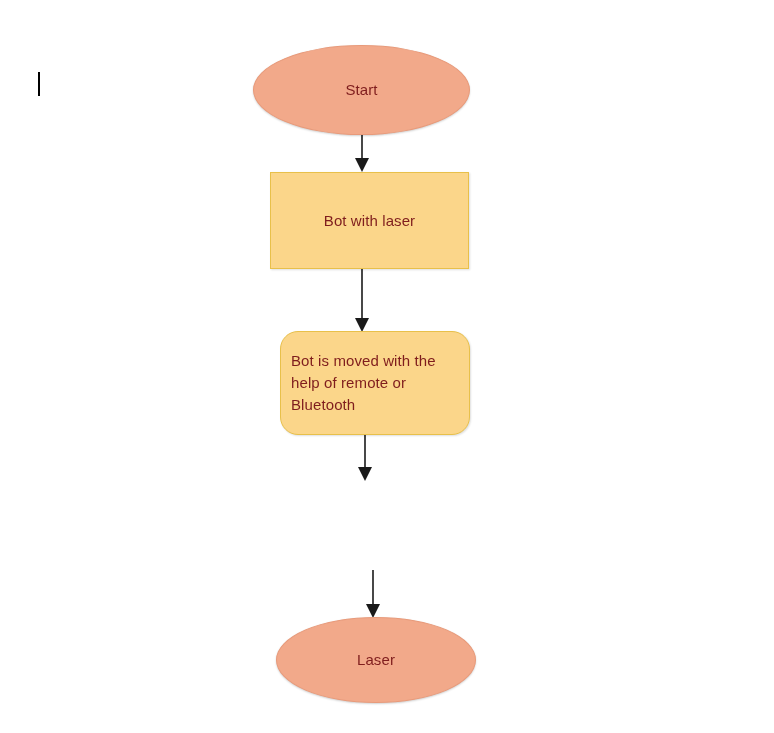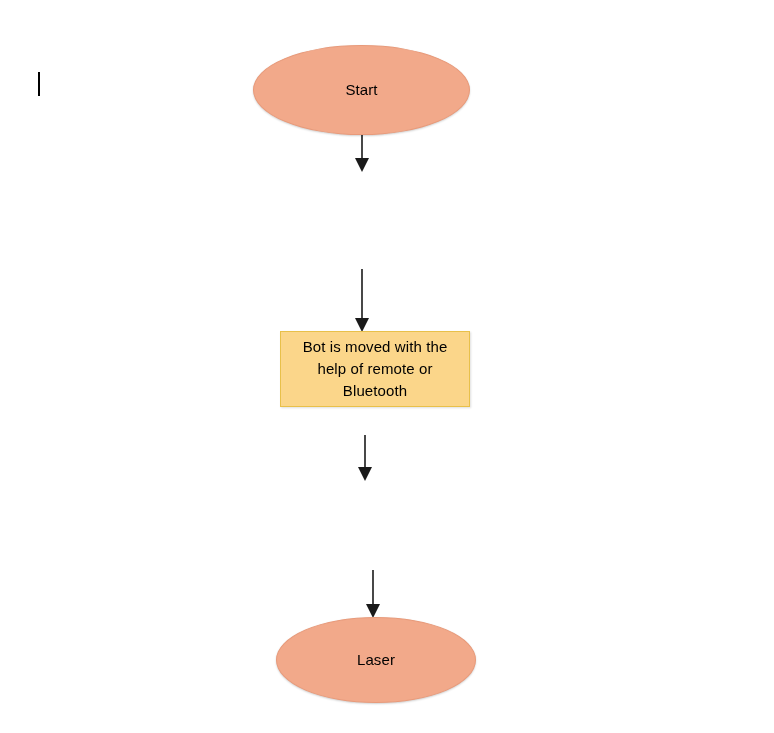--- a/index.html
+++ b/index.html
@@ -25,22 +25,22 @@
     width: 2px;
     height: 24px;
     background: #000000;
   }
   .node {
     position: absolute;
     box-sizing: border-box;
     display: flex;
     align-items: center;
     justify-content: center;
-    text-align: center;
-    color: #000000;
+    text-align: left;
+    color: #7f1d1d;
     font-size: 15px;
     line-height: 1.45;
     letter-spacing: 0.1px;
   }
   .terminator {
     border-radius: 50%;
     background: #f2a98a;
     border: 1px solid #e89a7a;
     box-shadow: 0 1px 2px rgba(0,0,0,0.18);
   }
@@ -92,22 +92,25 @@
 
   <svg class="connector" style="left:0px; top:0px; width:774px; height:733px;">
     <line class="conn-line" x1="373" y1="570" x2="373" y2="605"></line>
     <polygon class="conn-head" points="373,618 366,604 380,604"></polygon>
   </svg>
 
   <div class="node terminator" style="left:253px; top:45px; width:217px; height:90px;">
     <span class="label">Start</span>
   </div>
 
+  <div class="node process" style="left:270px; top:172px; width:199px; height:97px;">
+    <span class="label">Bot with laser</span>
+  </div>
 
-  <div class="node process" style="left:280px; top:331px; width:190px; height:76px;">
+  <div class="node process" style="left:280px; top:331px; width:190px; height:104px;border-radius:18px;">
     <span class="label">Bot is moved with the help of remote or Bluetooth</span>
   </div>
 
 
   <div class="node terminator" style="left:276px; top:617px; width:200px; height:86px;">
     <span class="label">Laser</span>
   </div>
 
 </div>
 

